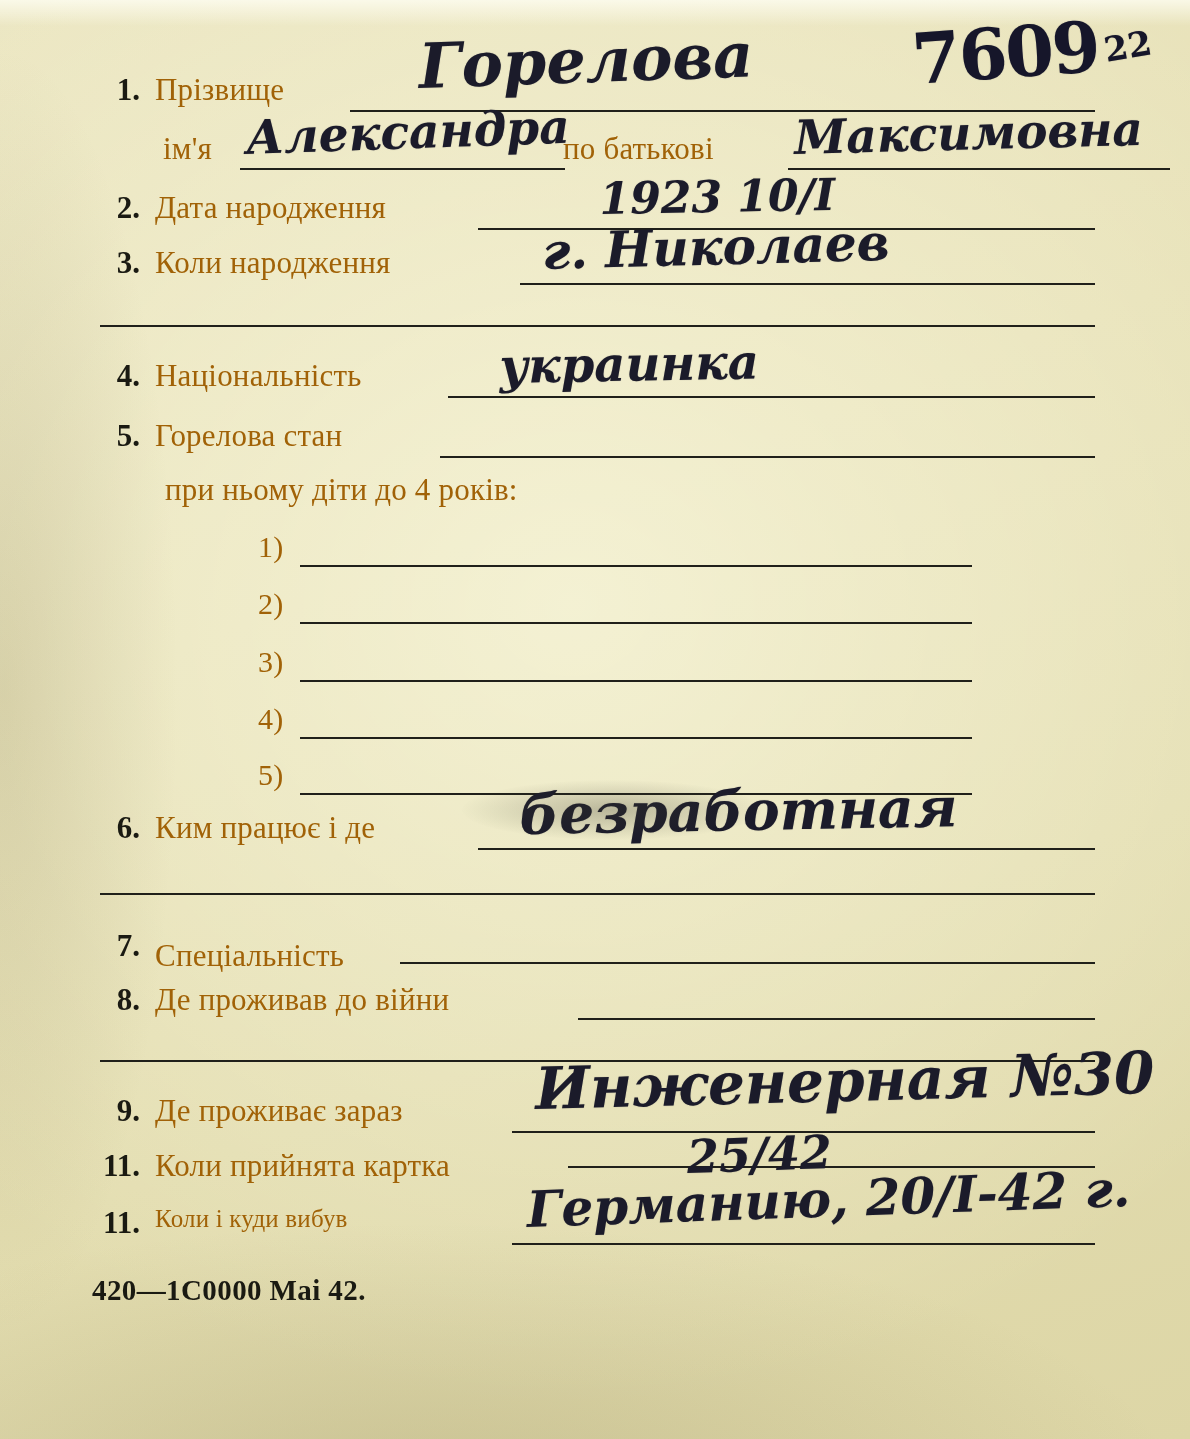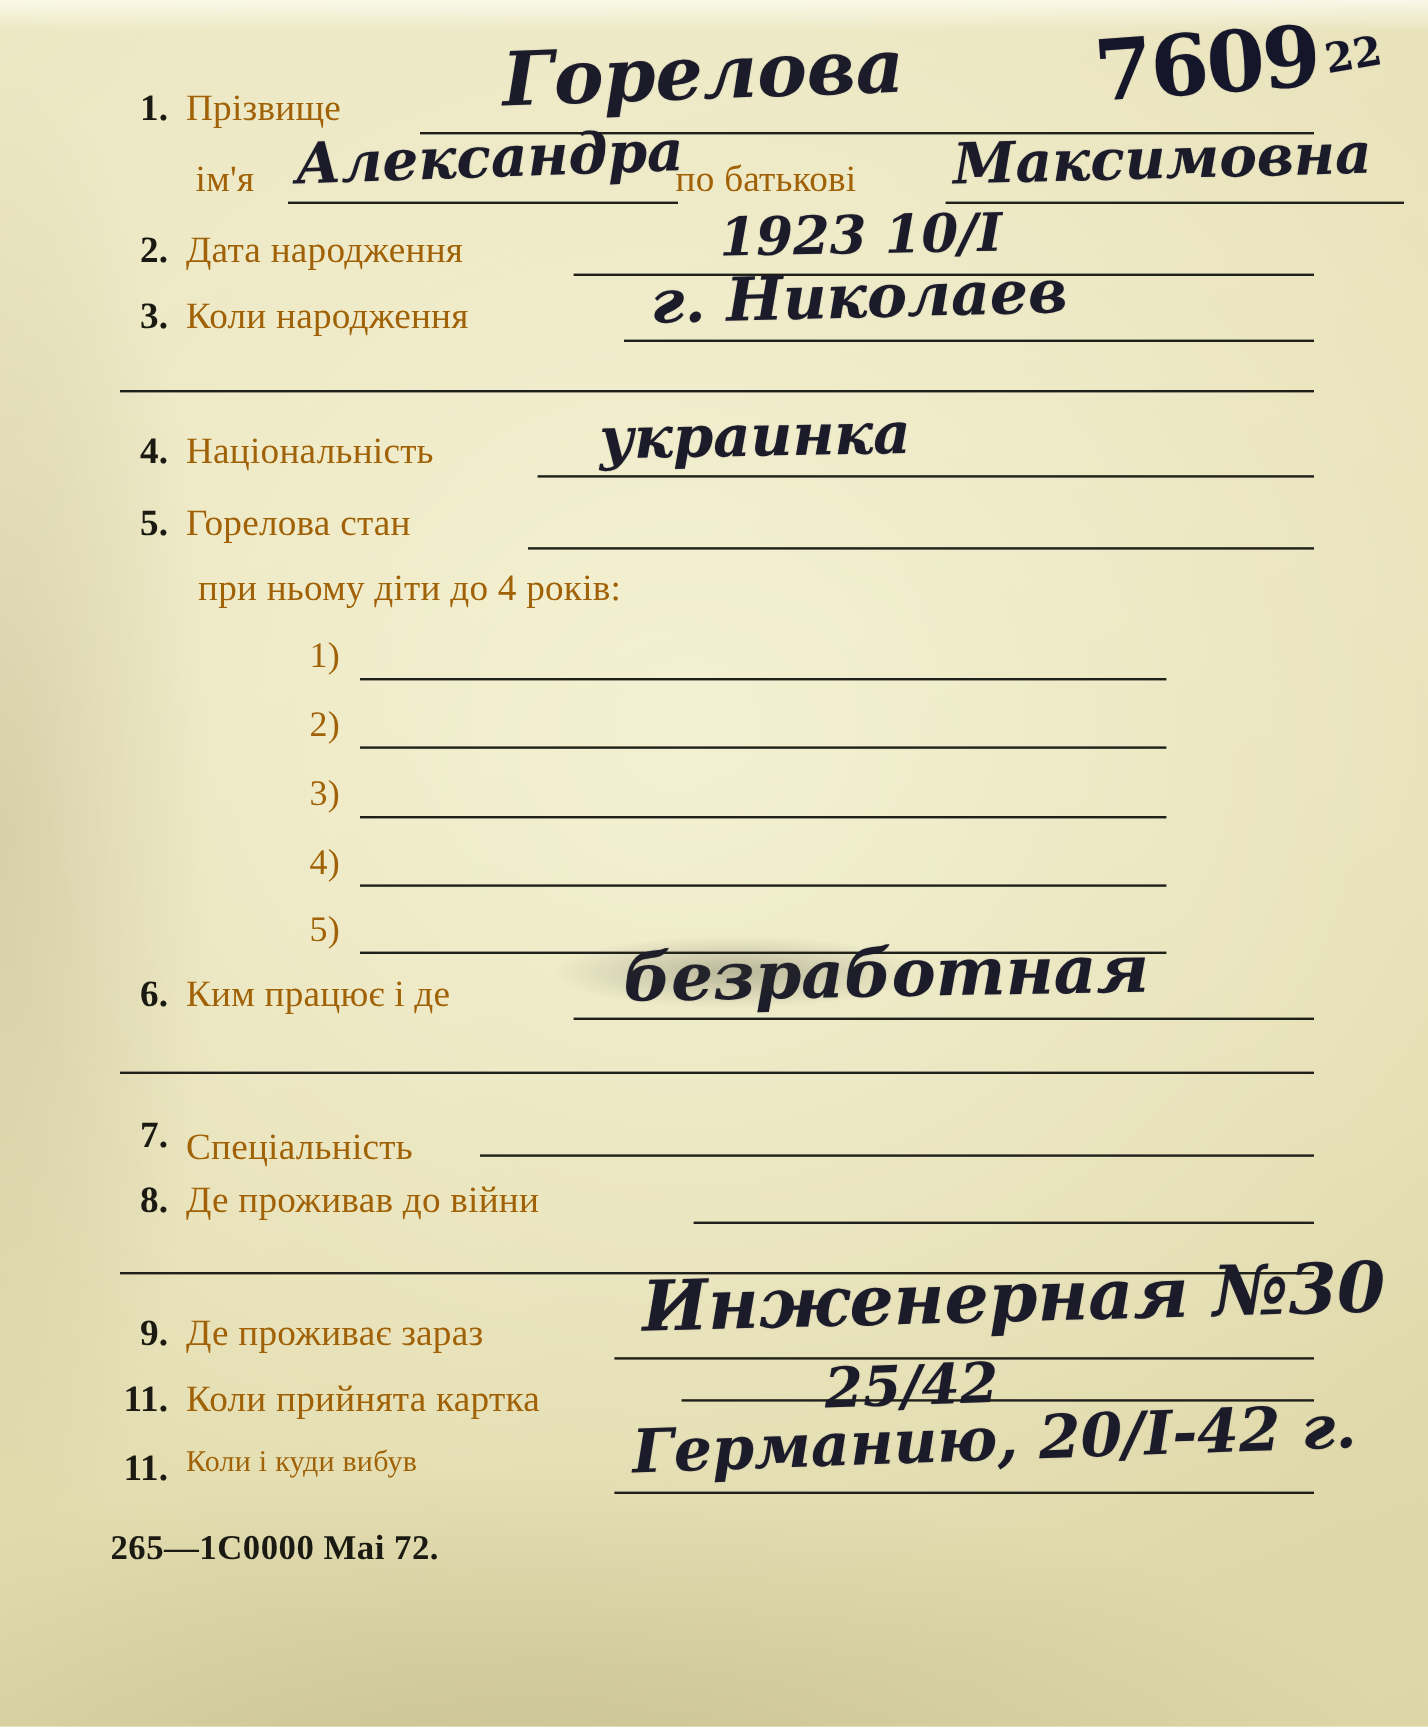--- a/index.html
+++ b/index.html
@@ -193,16 +193,16 @@
     <div class="num" style="left:82px; top:1148px; width:58px; font-size:31px;">11.</div>
     <div class="lbl" style="left:155px; top:1148px; font-size:31px;">Коли прийнята картка</div>
     <div class="rule" style="left:568px; top:1166px; width:527px;"></div>
     <div class="hw" style="left:688px; top:1130px; font-size:46px; transform: rotate(-2deg);">25/42</div>
 
     <div class="num" style="left:82px; top:1205px; width:58px; font-size:31px;">11.</div>
     <div class="lbl" style="left:155px; top:1205px; font-size:25px;">Коли і куди вибув</div>
     <div class="rule" style="left:512px; top:1243px; width:583px;"></div>
     <div class="hw" style="left:528px; top:1180px; font-size:50px; transform: rotate(-2deg);">Германию, 20/I-42 г.</div>
 
-    <div class="footer" style="left:92px; top:1274px; font-size:29px;">265—1C0000 Mai 72.</div>
+    <div class="footer" style="left:92px; top:1274px; font-size:29px;">420—1C0000 Mai 42.</div>
 
   </div>
 </div>
 
 </body></html>

